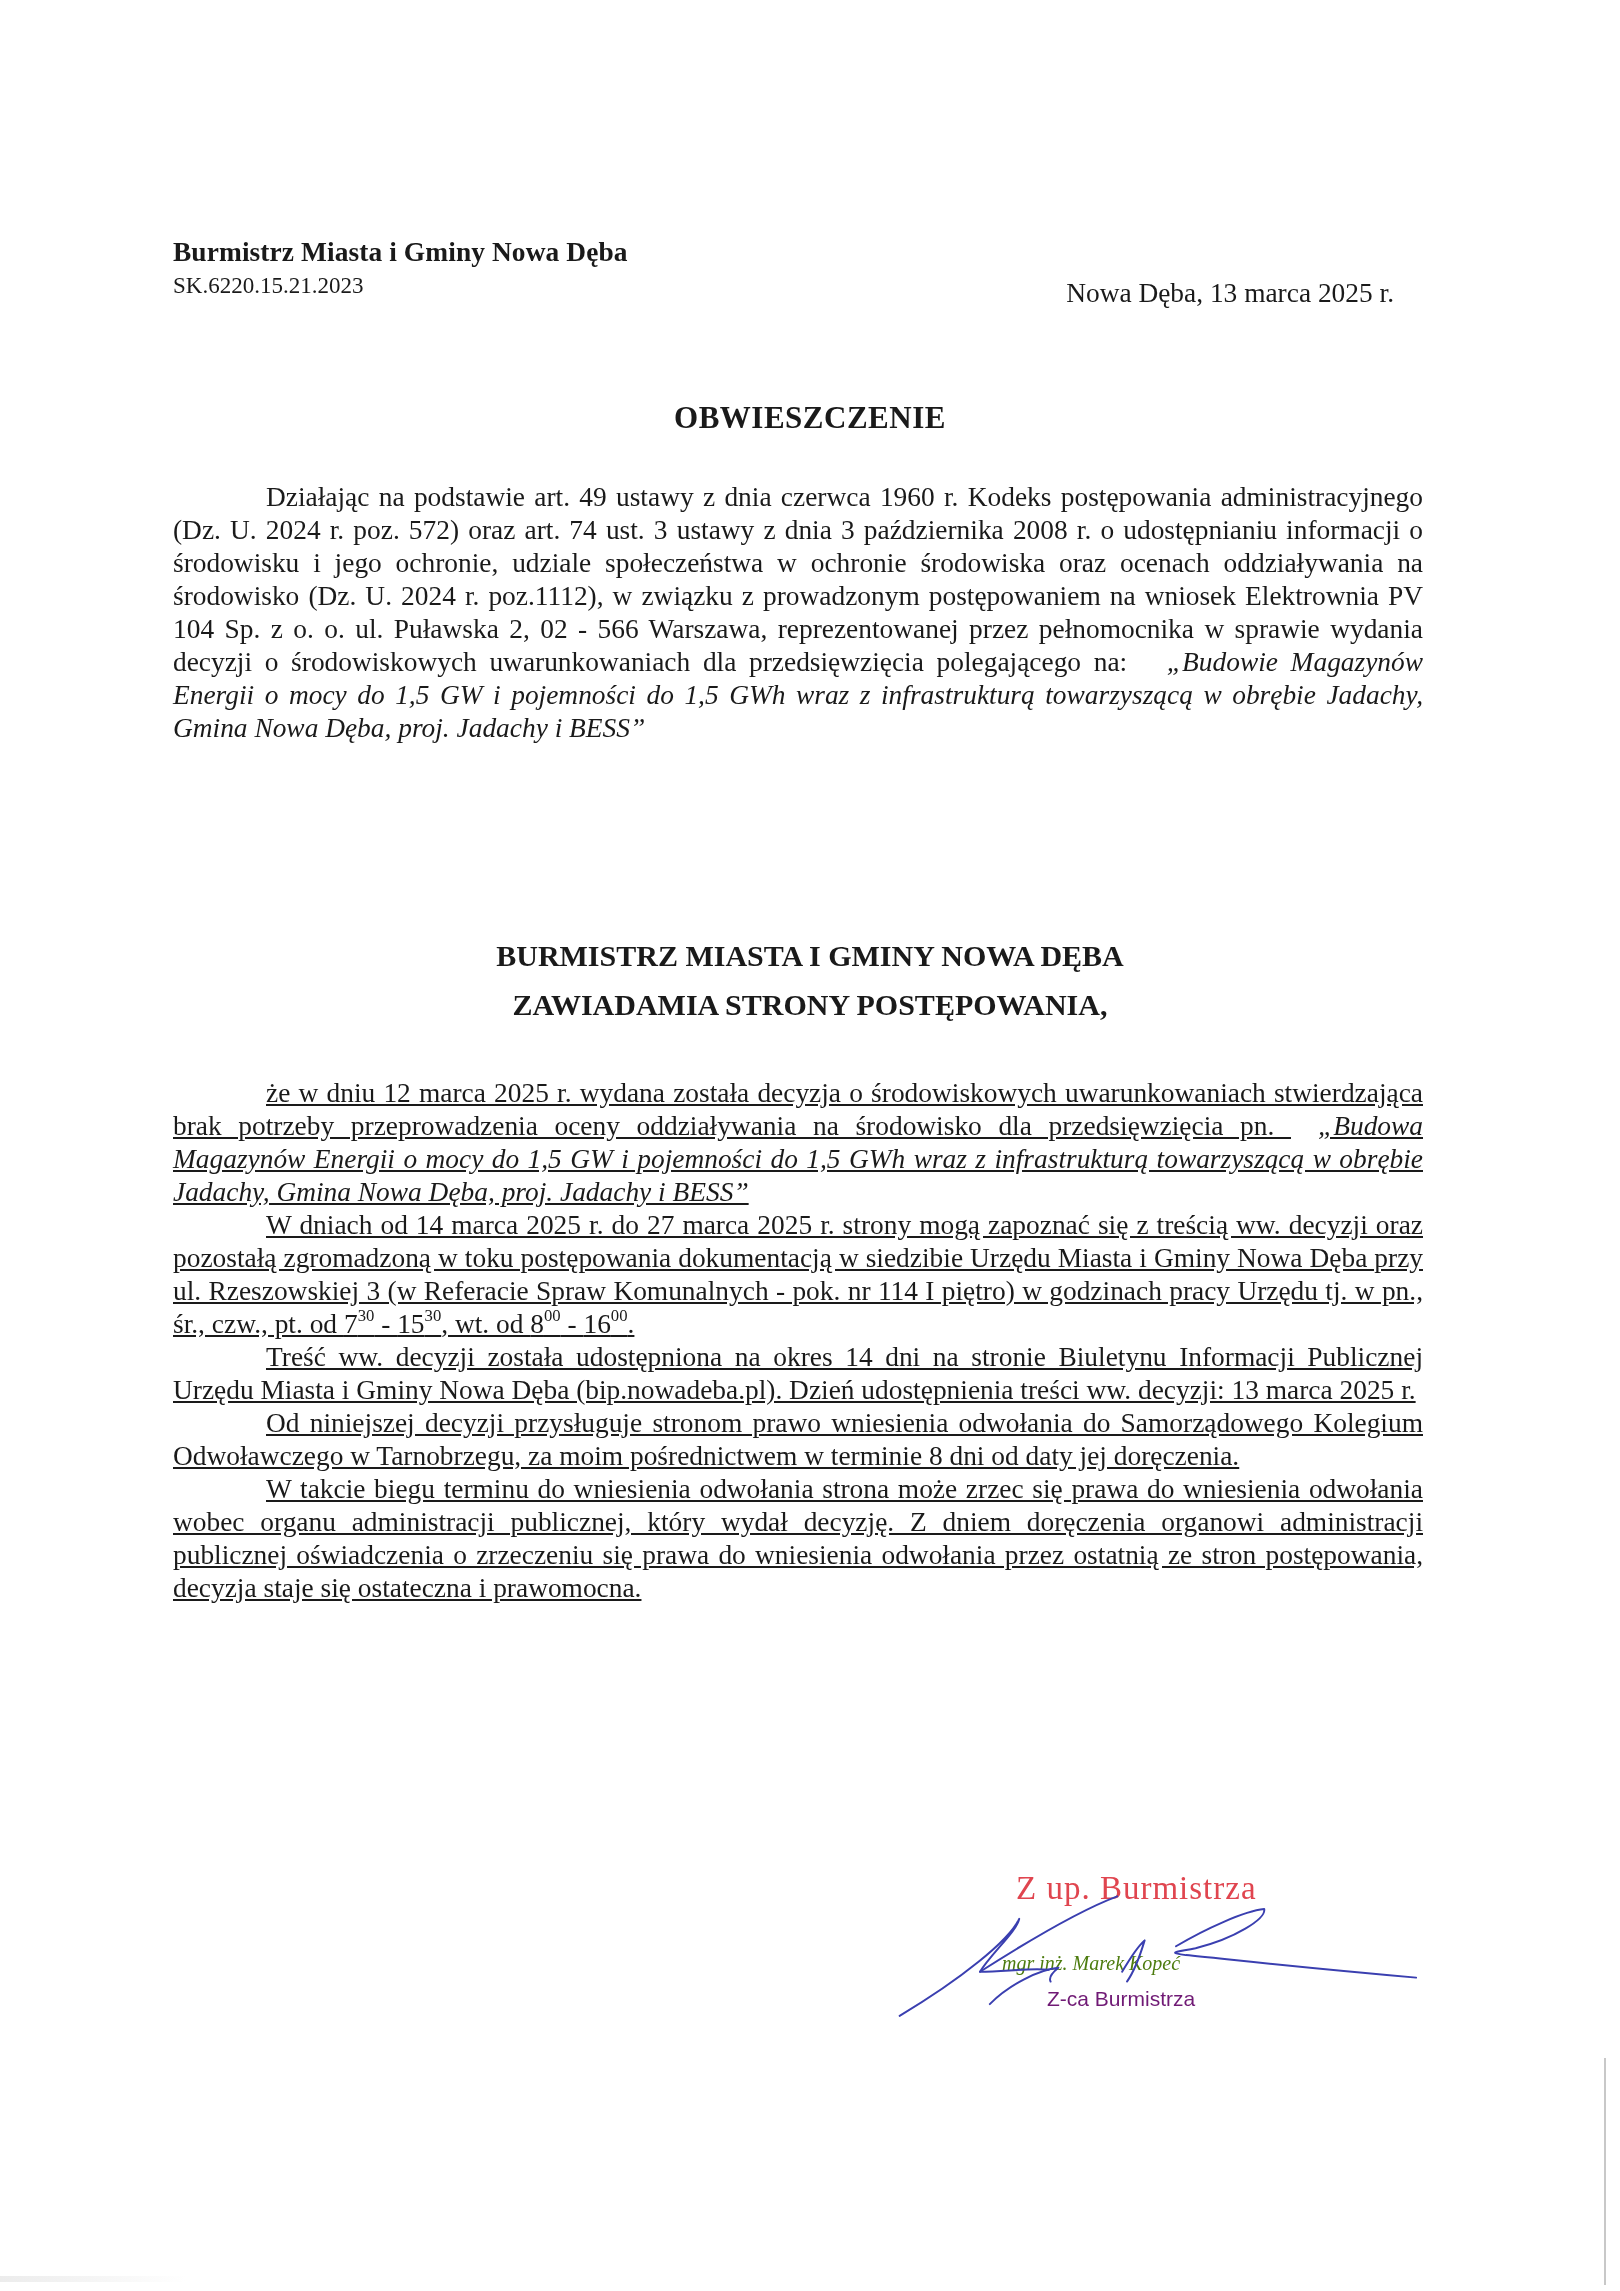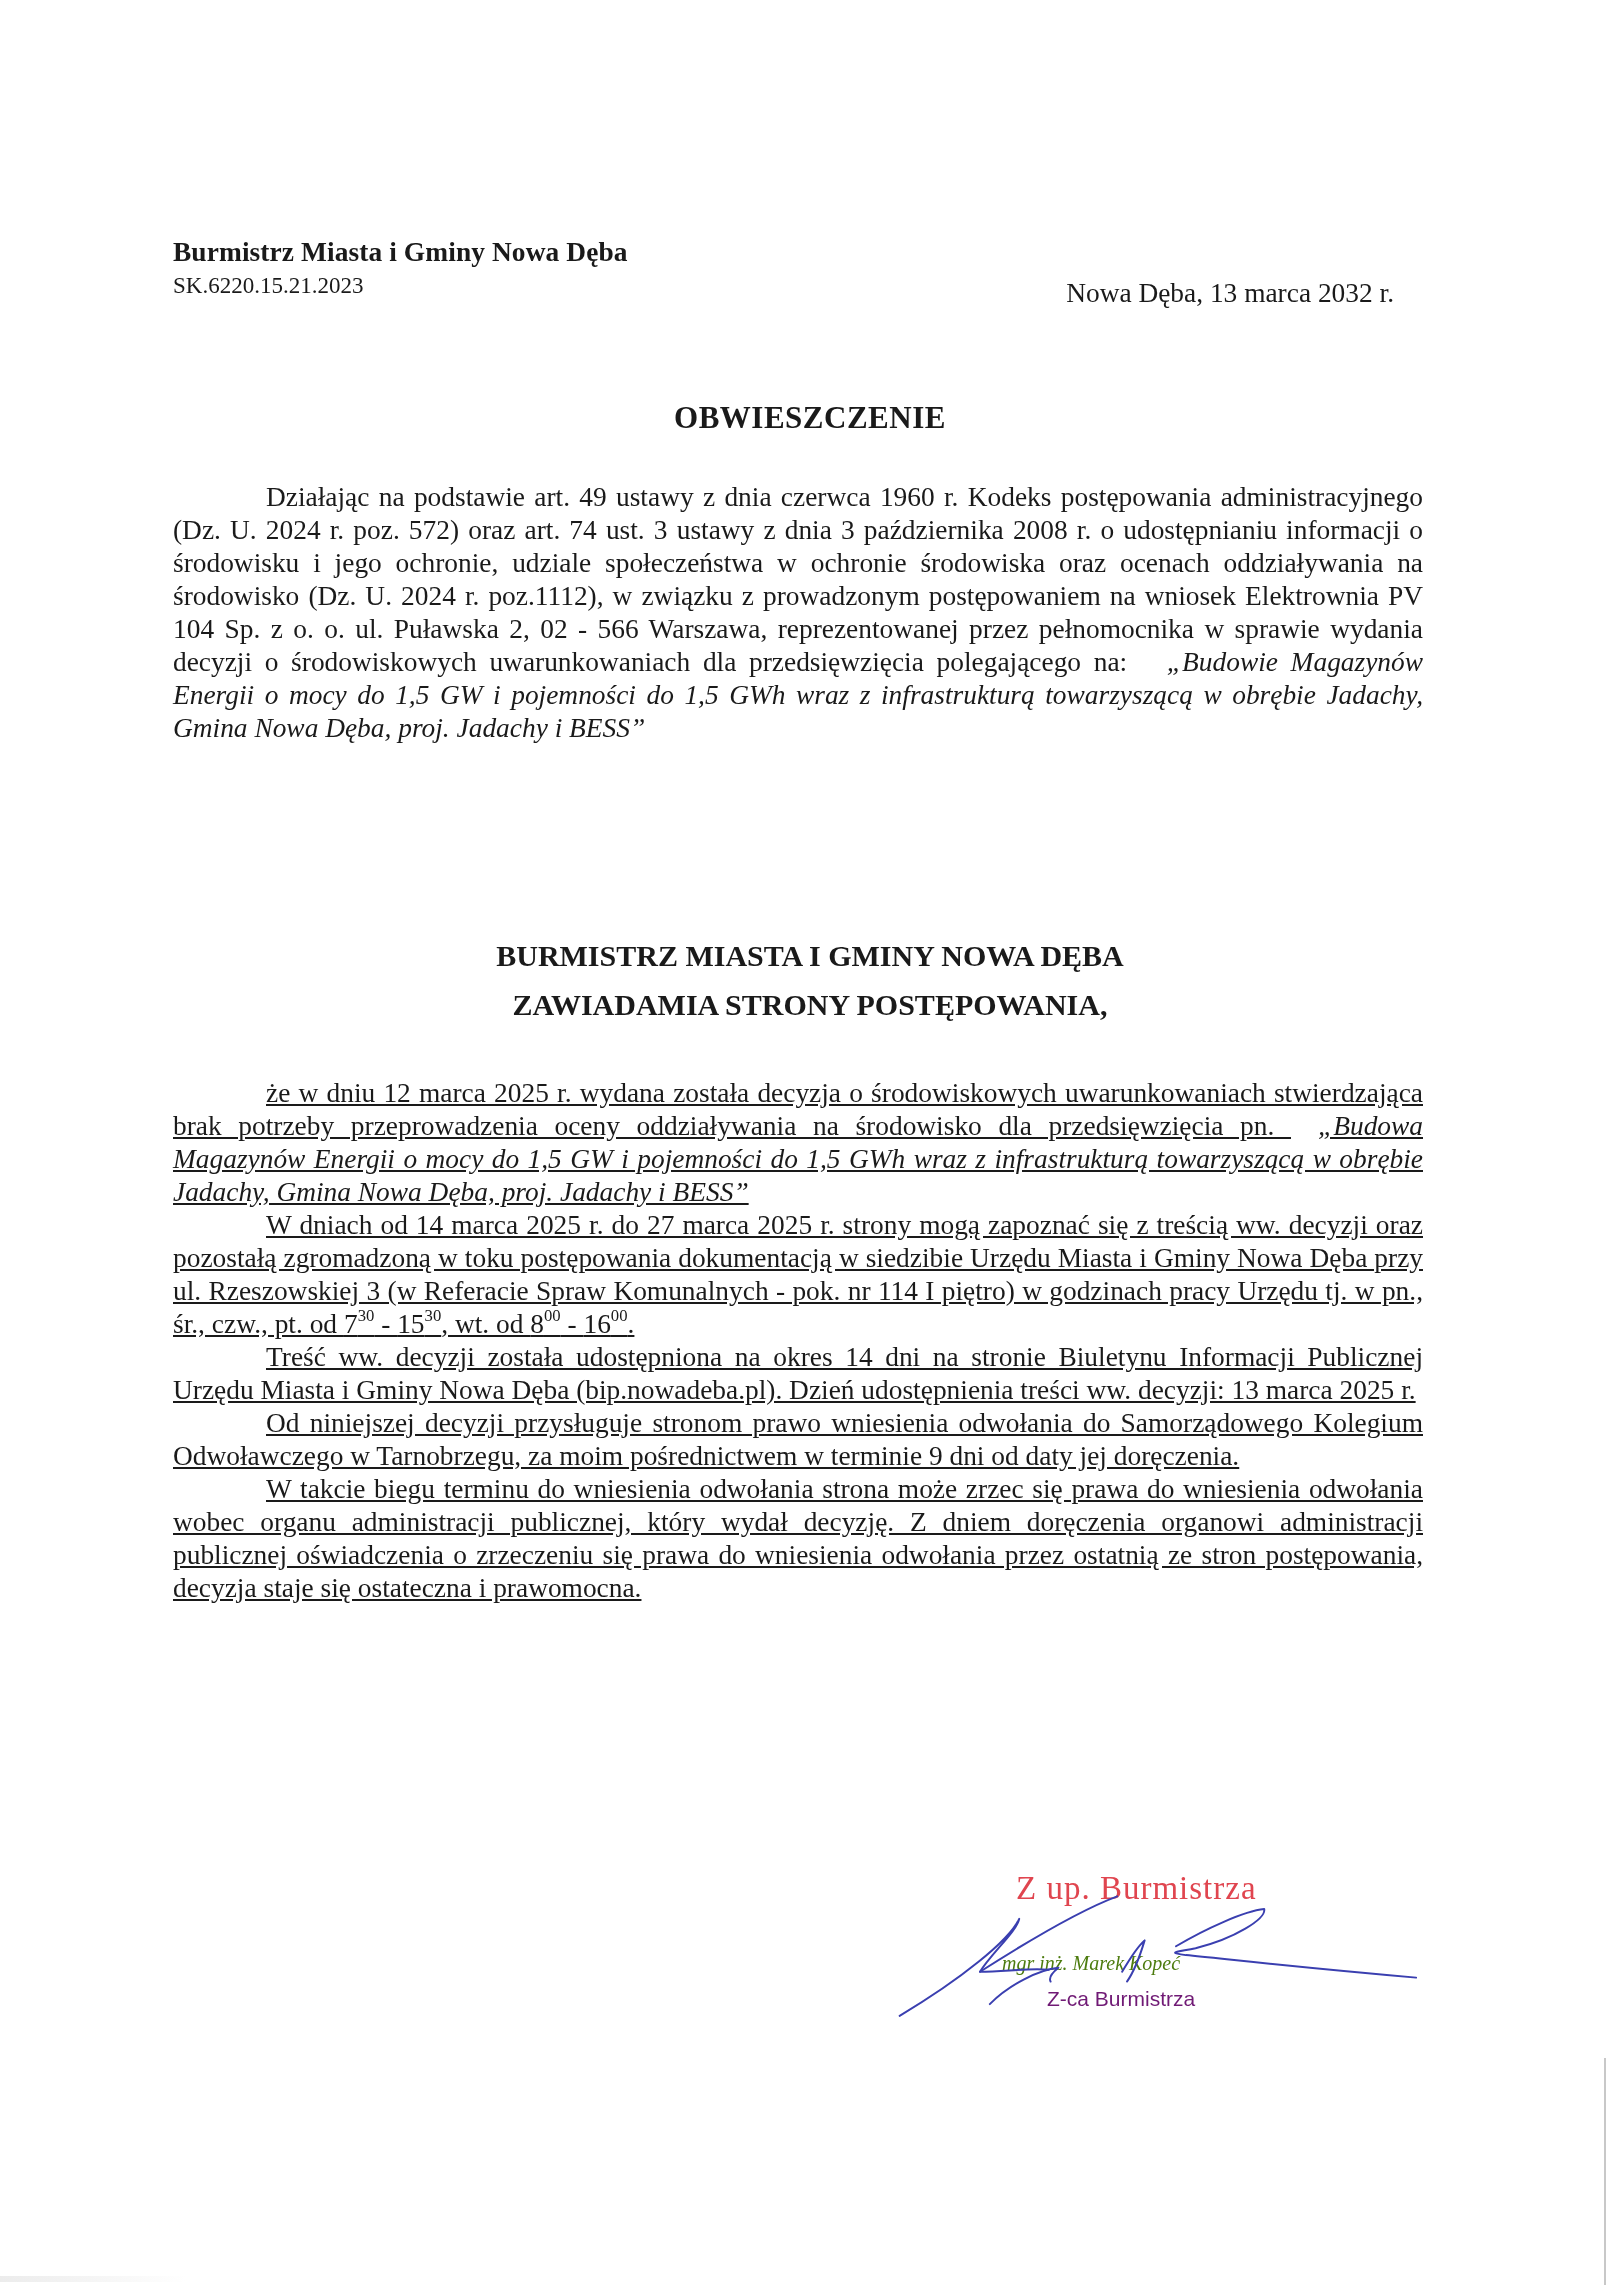--- a/index.html
+++ b/index.html
@@ -147,38 +147,38 @@
       height: 196px;
     }
   </style>
 </head>
 <body>
 
 <div class="page">
 
   <div class="hdr-org">Burmistrz Miasta i Gminy Nowa Dęba</div>
   <div class="hdr-ref">SK.6220.15.21.2023</div>
-  <div class="hdr-date">Nowa Dęba, 13 marca 2032 r.</div>
+  <div class="hdr-date">Nowa Dęba, 13 marca 2025 r.</div>
 
   <div class="title">OBWIESZCZENIE</div>
 
   <div class="textcol" id="intro">
     <p><span>Działając na podstawie art. 49 ustawy z dnia czerwca 1960 r. Kodeks postępowania administracyjnego (Dz. U. 2024 r. poz. 572) oraz art. 74 ust. 3 ustawy z dnia 3 października 2008 r. o udostępnianiu informacji o środowisku i jego ochronie, udziale społeczeństwa w ochronie środowiska oraz ocenach oddziaływania na środowisko (Dz. U. 2024 r. poz.1112), w związku z prowadzonym postępowaniem na wniosek Elektrownia PV 104 Sp. z o. o. ul. Puławska 2, 02 - 566 Warszawa, reprezentowanej przez pełnomocnika w sprawie wydania decyzji o środowiskowych uwarunkowaniach dla przedsięwzięcia polegającego na: </span><em>„Budowie Magazynów Energii o mocy do 1,5 GW i pojemności do 1,5 GWh wraz z infrastrukturą towarzyszącą w obrębie Jadachy, Gmina Nowa Dęba, proj. Jadachy i BESS”</em></p>
   </div>
 
   <div class="heading2" id="heading2">
     <div>BURMISTRZ MIASTA I GMINY NOWA DĘBA</div>
     <div>ZAWIADAMIA STRONY POSTĘPOWANIA,</div>
   </div>
 
   <div class="textcol" id="section2">
     <p><span>że w dniu 12 marca 2025 r. wydana została decyzja o środowiskowych uwarunkowaniach stwierdzająca brak potrzeby przeprowadzenia oceny oddziaływania na środowisko dla przedsięwzięcia pn. </span><em>„Budowa Magazynów Energii o mocy do 1,5 GW i pojemności do 1,5 GWh wraz z infrastrukturą towarzyszącą w obrębie Jadachy, Gmina Nowa Dęba, proj. Jadachy i BESS”</em></p>
     <p><span>W dniach od 14 marca 2025 r. do 27 marca 2025 r. strony mogą zapoznać się z treścią ww. decyzji oraz pozostałą zgromadzoną w toku postępowania dokumentacją w siedzibie Urzędu Miasta i Gminy Nowa Dęba przy ul. Rzeszowskiej 3 (w Referacie Spraw Komunalnych - pok. nr 114 I piętro) w godzinach pracy Urzędu tj. w pn., śr., czw., pt. od </span><span>7</span><sup>30</sup><span> - </span><span>15</span><sup>30</sup><span>, wt. od </span><span>8</span><sup>00</sup><span> - </span><span>16</span><sup>00</sup><span>.</span></p>
     <p>Treść ww. decyzji została udostępniona na okres 14 dni na stronie Biuletynu Informacji Publicznej Urzędu Miasta i Gminy Nowa Dęba (bip.nowadeba.pl). Dzień udostępnienia treści ww. decyzji: 13 marca 2025 r.</p>
-    <p>Od niniejszej decyzji przysługuje stronom prawo wniesienia odwołania do Samorządowego Kolegium Odwoławczego w Tarnobrzegu, za moim pośrednictwem w terminie 9 dni od daty jej doręczenia.</p>
+    <p>Od niniejszej decyzji przysługuje stronom prawo wniesienia odwołania do Samorządowego Kolegium Odwoławczego w Tarnobrzegu, za moim pośrednictwem w terminie 8 dni od daty jej doręczenia.</p>
     <p>W takcie biegu terminu do wniesienia odwołania strona może zrzec się prawa do wniesienia odwołania wobec organu administracji publicznej, który wydał decyzję. Z dniem doręczenia organowi administracji publicznej oświadczenia o zrzeczeniu się prawa do wniesienia odwołania przez ostatnią ze stron postępowania, decyzja staje się ostateczna i prawomocna.</p>
   </div>
 
   <div class="stamp">
     <div class="stamp-top">Z up. Burmistrza</div>
     <div class="stamp-name">mgr inż. Marek Kopeć</div>
     <div class="stamp-role">Z-ca Burmistrza</div>
     <svg class="signature-svg" viewBox="0 0 600 200" xmlns="http://www.w3.org/2000/svg">
       <g fill="none" stroke="#3a3fb0" stroke-width="2" stroke-linecap="round" stroke-linejoin="round">
         <path d="M18 157 C 80 120, 130 80, 140 58 C 138 70, 110 95, 100 112 C 125 112, 150 108, 170 110"></path>

